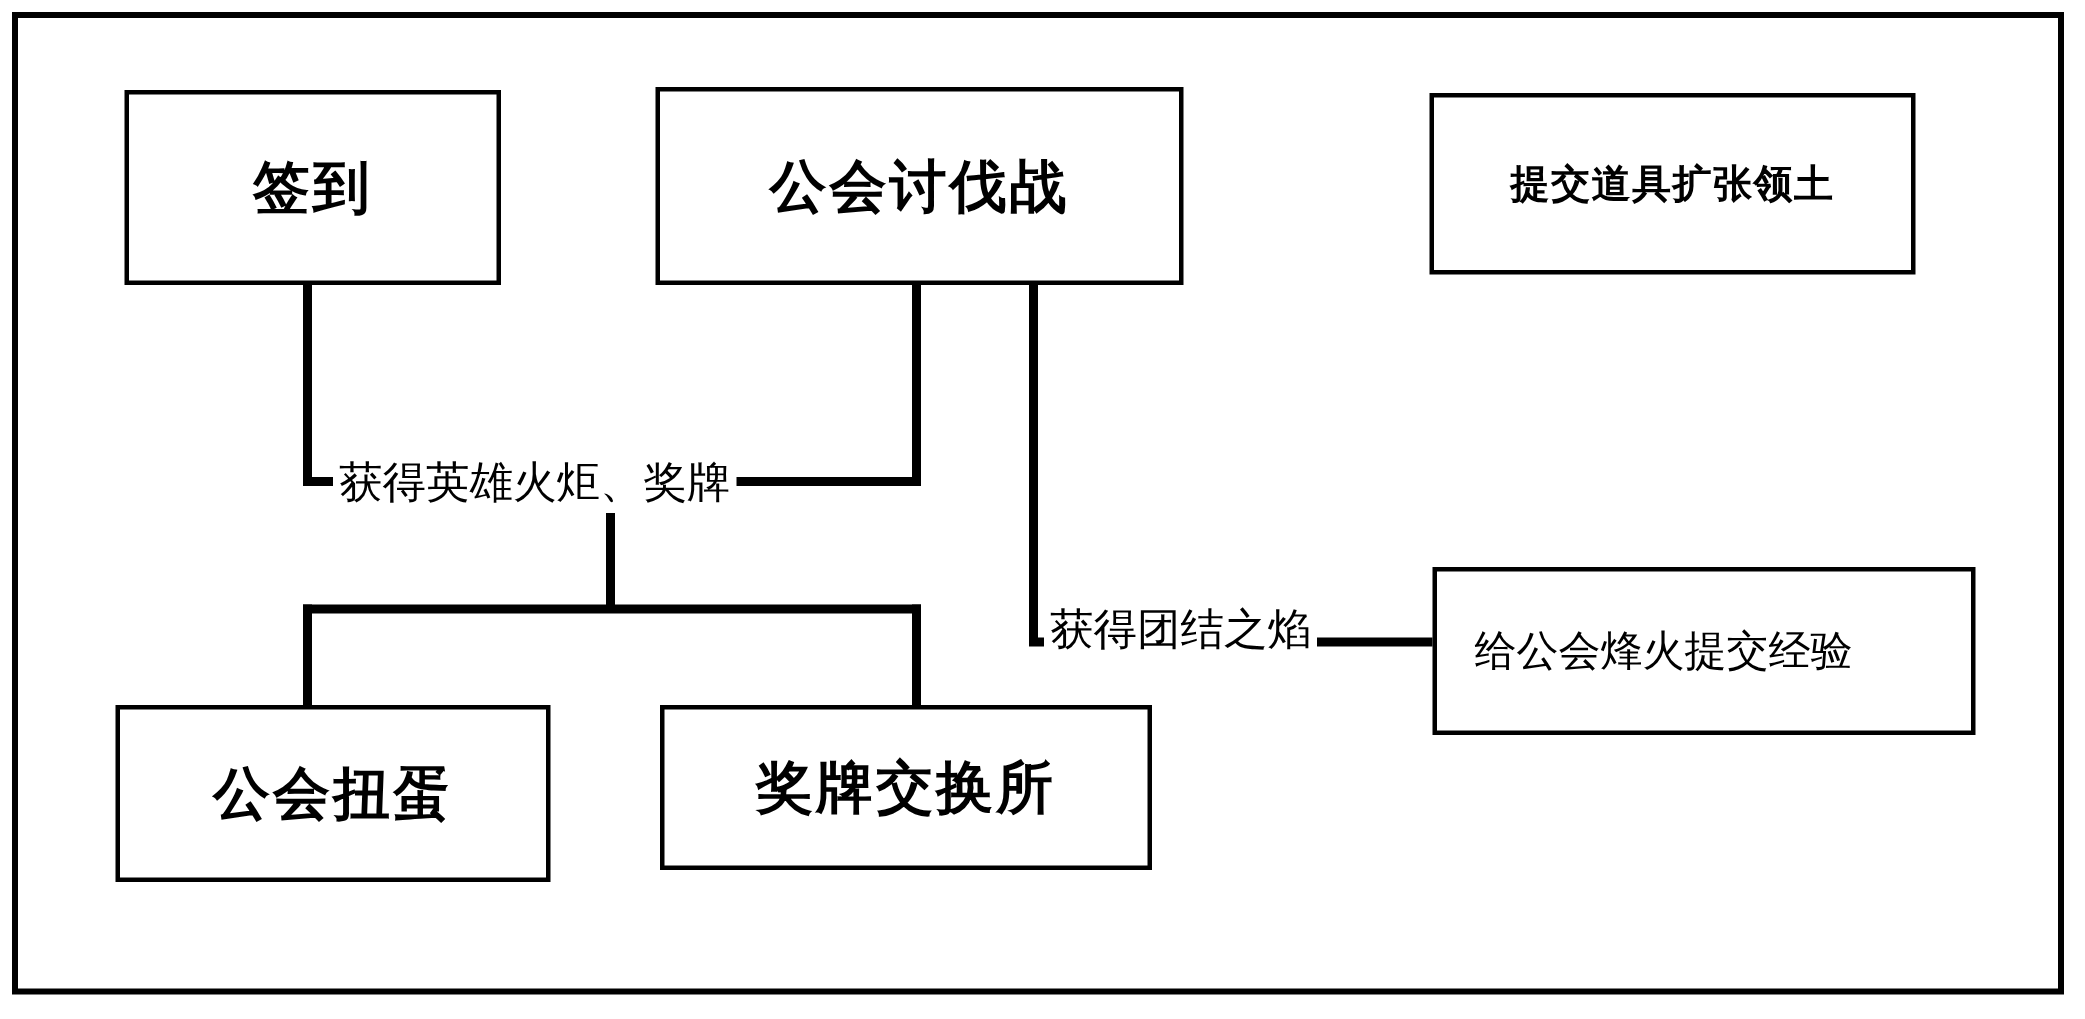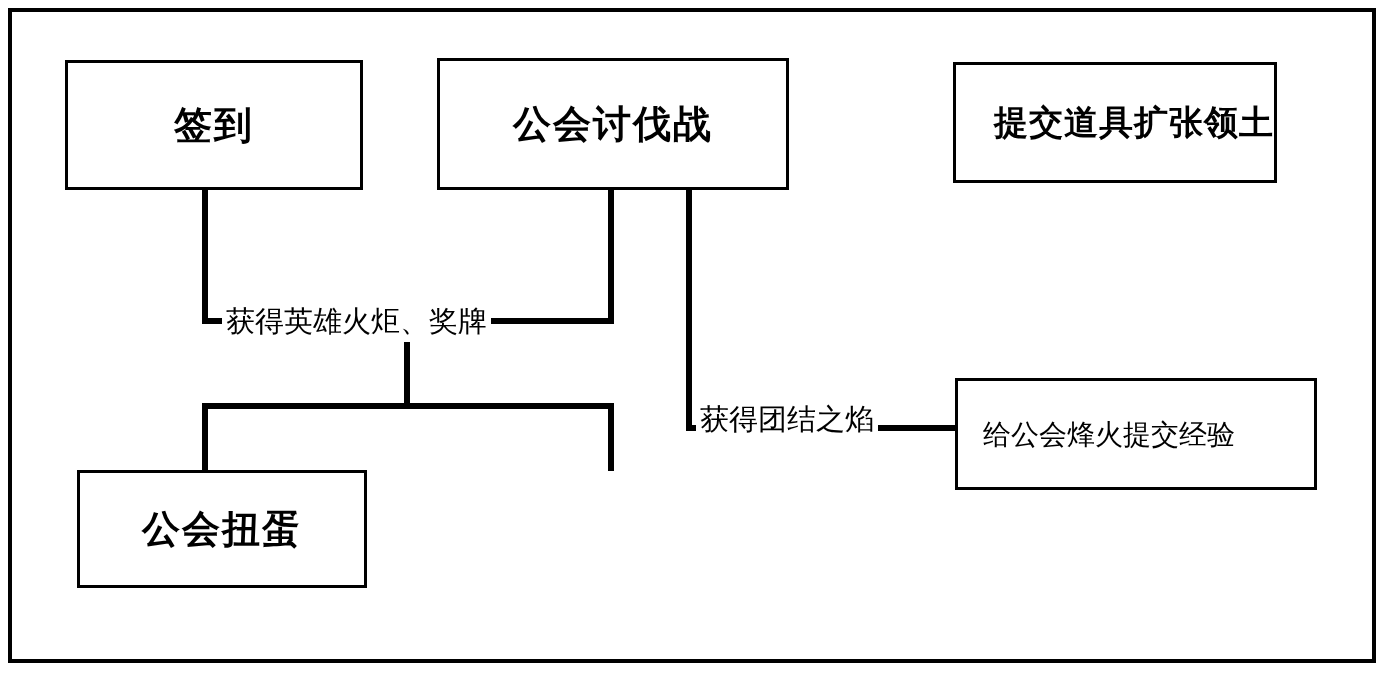--- a/index.html
+++ b/index.html
@@ -37,24 +37,23 @@
     text-align: center;
     color: #000000;
     z-index: 3;
   }
   .node-big {
     font-size: 38px;
     font-weight: bold;
     letter-spacing: 2px;
   }
   .node-med {
-    font-size: 34px;
+    font-size: 26px;
     font-weight: bold;
     letter-spacing: 1px;
-    justify-content: flex-end;
   }
   .node-small {
     font-size: 28px;
     line-height: 1.25;
     font-weight: normal;
     letter-spacing: 0px;
     padding: 4px 6px;
     justify-content: flex-start;
     text-align: left;
   }
@@ -102,36 +101,39 @@
 
   <div class="edge" style="left:202px; top:403px; width:412px; height:6px;"></div>
 
   <div class="edge" style="left:202px; top:403px; width:6px; height:68px;"></div>
 
   <div class="edge" style="left:608px; top:403px; width:6px; height:68px;"></div>
 
   <div class="edge" style="left:686px; top:188px; width:6px; height:242px;"></div>
   <div class="edge" style="left:686px; top:425px; width:272px; height:6px;"></div>
 
-  <div class="node node-big" style="left:65px; top:60px; width:298px; height:130px;">
+  <div class="node node-big" style="left:83px; top:60px; width:251px; height:130px;">
     <span>签到</span>
   </div>
 
   <div class="node node-big" style="left:437px; top:58px; width:352px; height:132px;">
     <span>公会讨伐战</span>
   </div>
 
   <div class="node node-med" style="left:953px; top:62px; width:324px; height:121px;">
     <span>提交道具扩张领土</span>
   </div>
 
   <div class="node node-big" style="left:77px; top:470px; width:290px; height:118px;">
     <span>公会扭蛋</span>
   </div>
 
+  <div class="node node-big" style="left:440px; top:470px; width:328px; height:110px;">
+    <span>奖牌交换所</span>
+  </div>
 
   <div class="node node-small" style="left:955px; top:378px; width:362px; height:112px; flex-direction:column; justify-content:center; align-items:flex-start;padding-left:25px;">
     <span>给公会烽火提交经验</span>
   </div>
 
   <div class="edge-label" style="left:222px; top:266px;">获得英雄火炬、奖牌</div>
 
   <div class="edge-label" style="left:696px; top:364px;text-align:right;">获得团结之焰</div>
 
 

